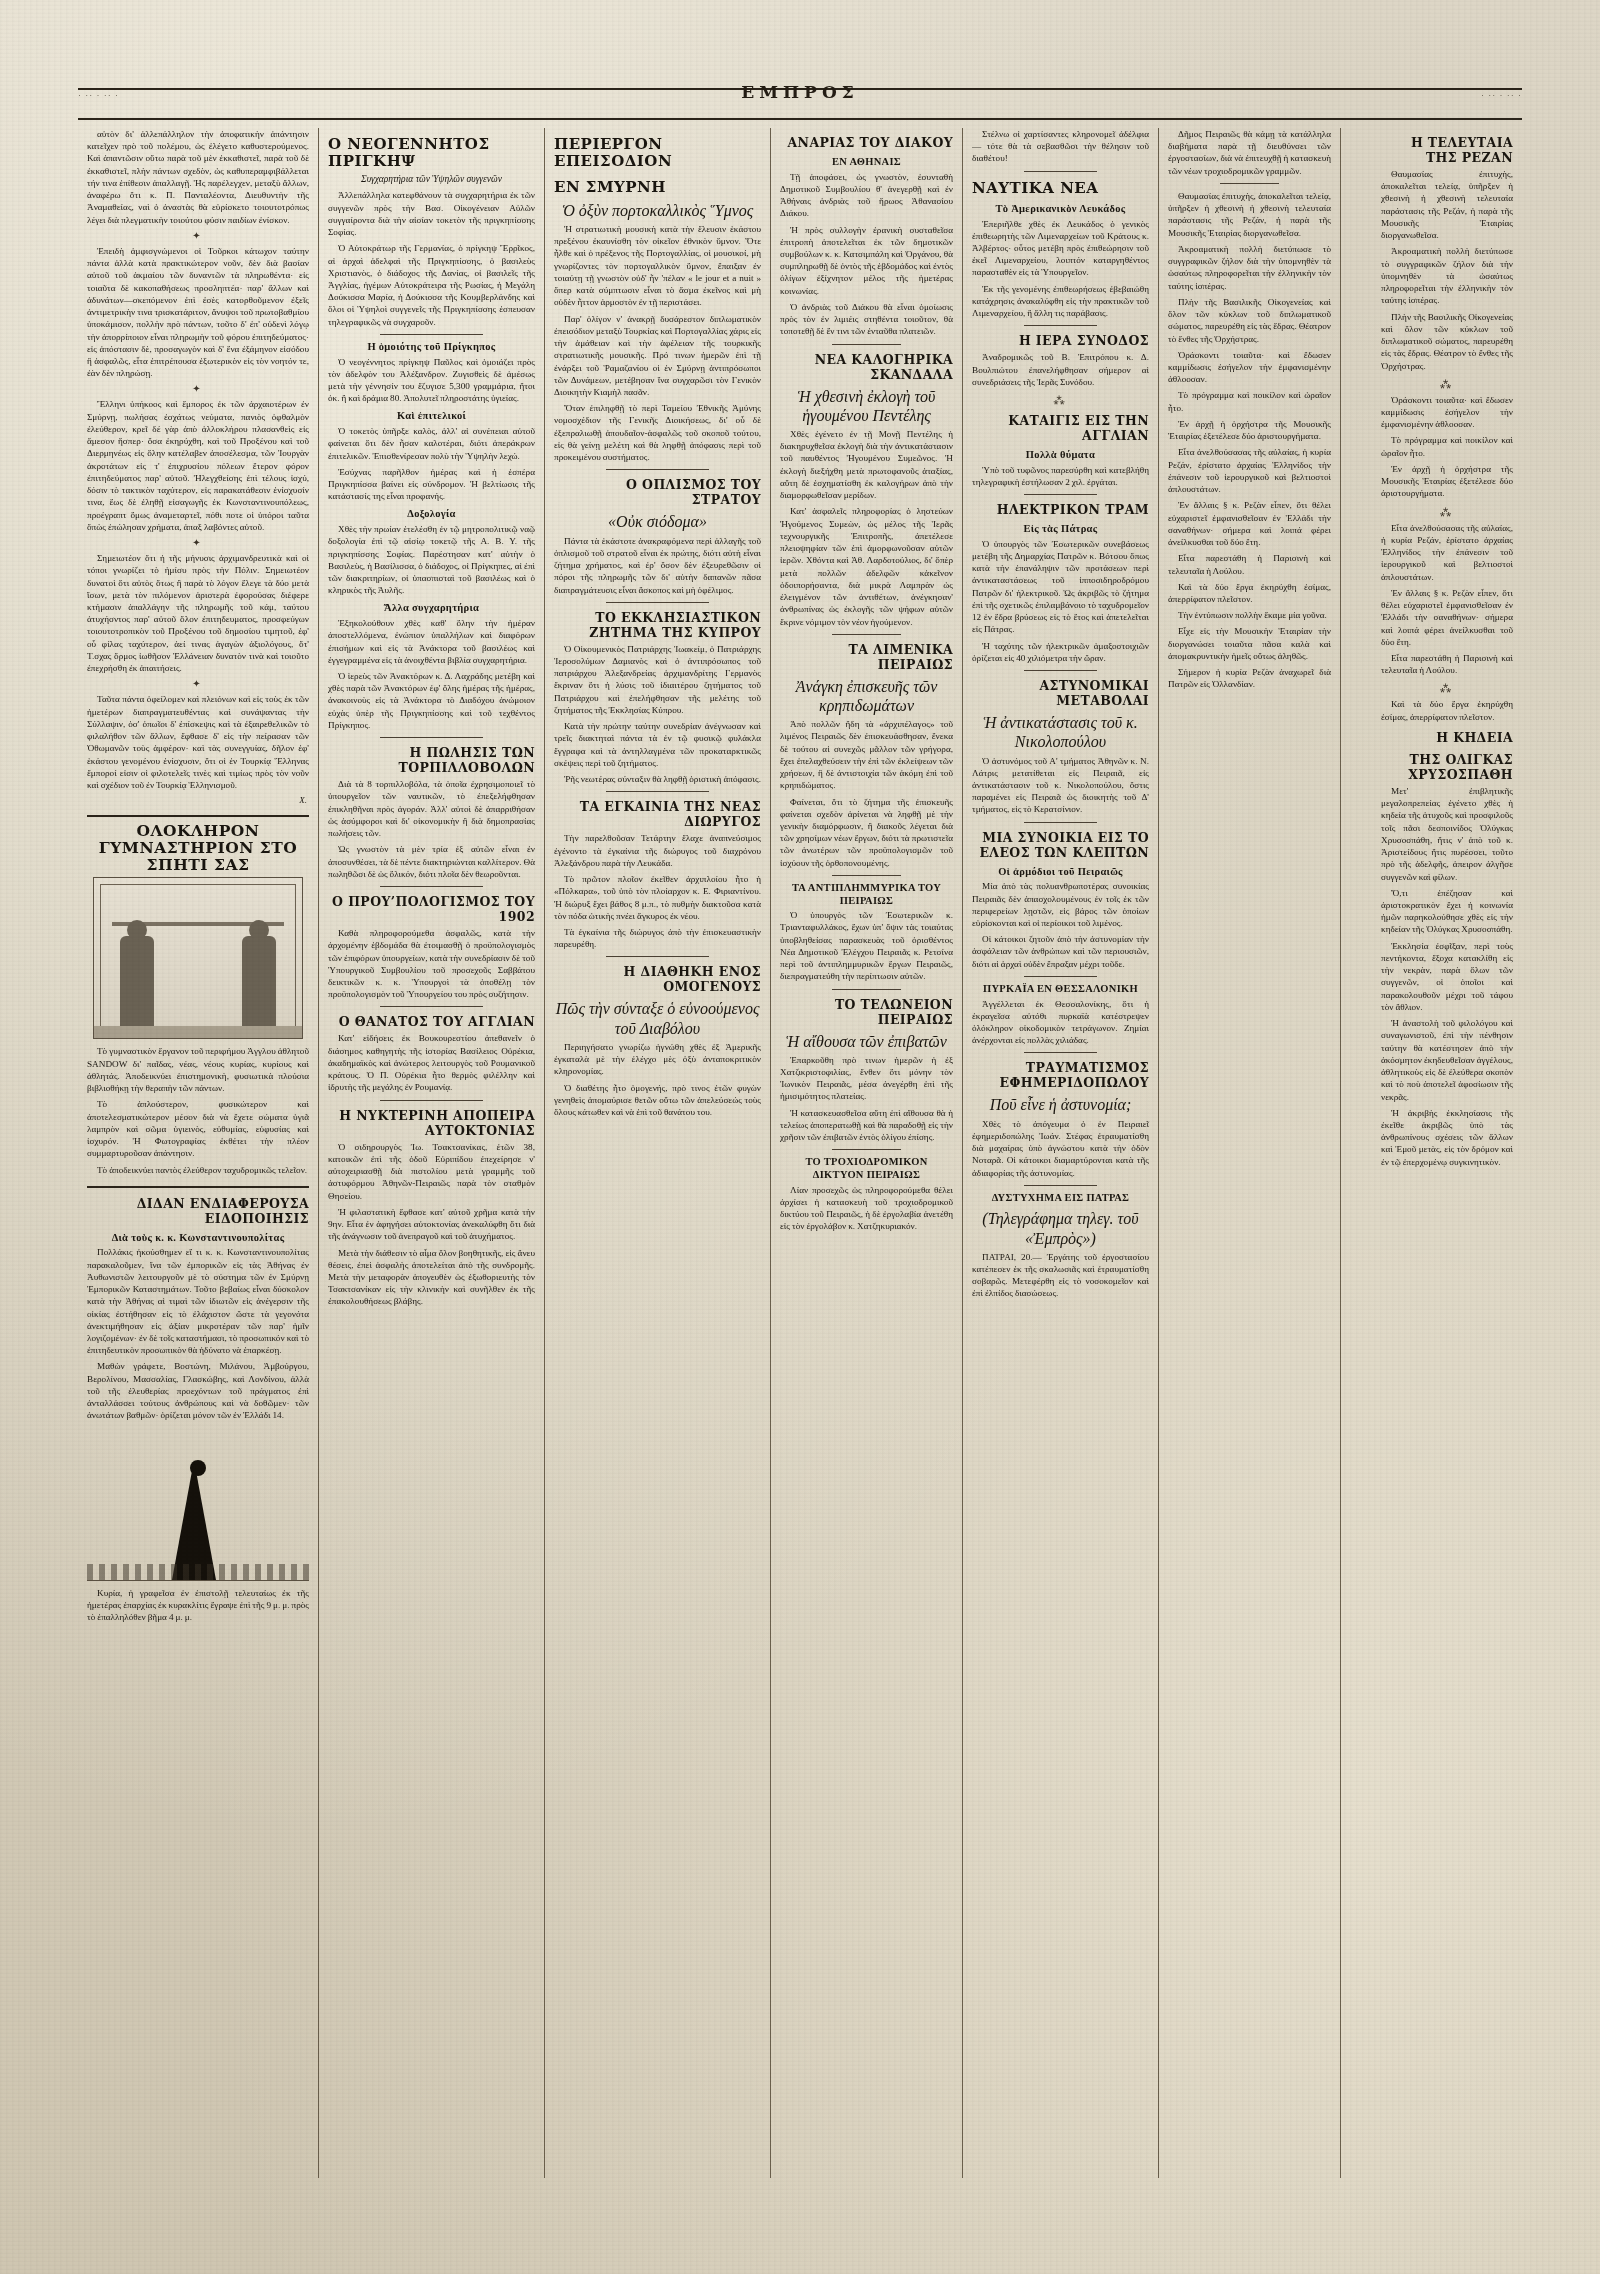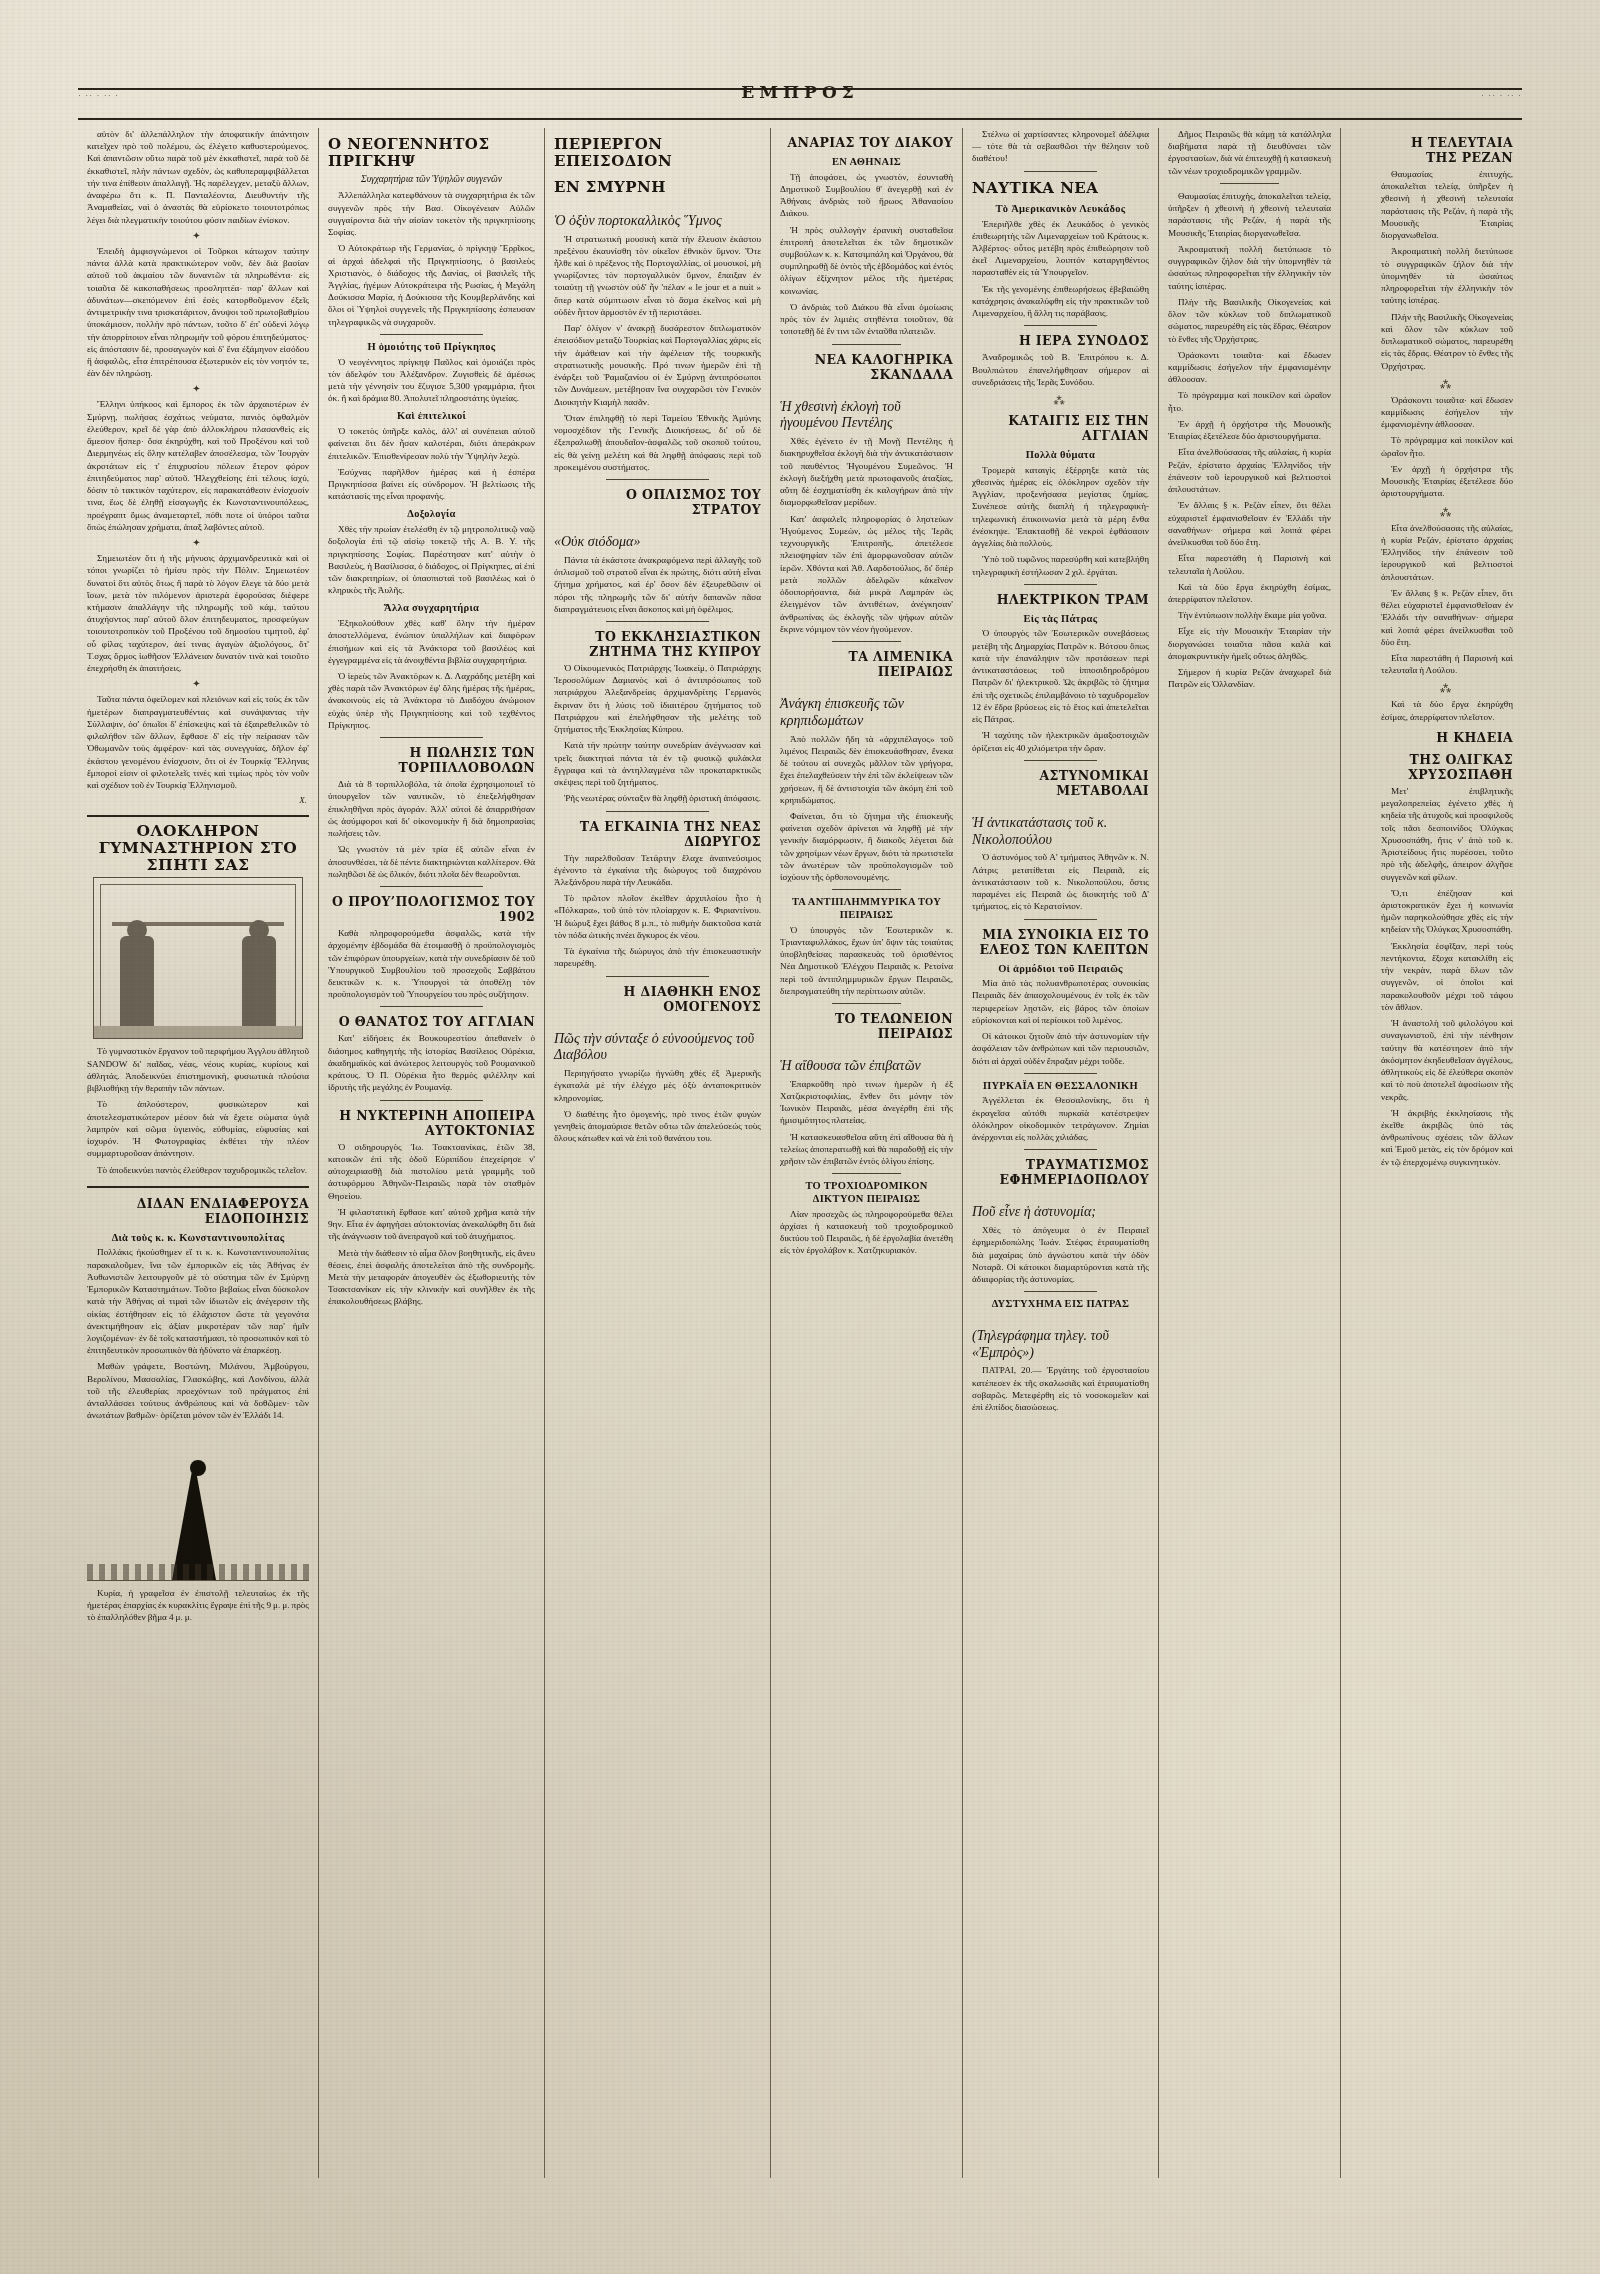--- a/index.html
+++ b/index.html
@@ -103,24 +103,25 @@
   .hd-3{
     text-align:center;
     font-family:"Liberation Serif", serif;
     font-weight:bold;
     font-size:10.5px;
     letter-spacing:.3px;
     line-height:1.2;
     margin:6px 0 2px;
   }
   .hd-it{
+    text-align:center;
     font-style:italic;
-    font-size:14px;
+    font-size:16px;
     line-height:1.2;
-    margin:17px 0 3px;
+    margin:5px 0 3px;
   }
   .sub-c{
     text-align:center;
     font-size:9.5px;
     line-height:1.25;
     margin:2px 0 4px;
     font-style:italic;
   }
   p.body{
     font-size:9.2px;
@@ -381,21 +382,20 @@
         <p class="body">Ἐπεριῆλθε χθὲς ἐκ Λευκάδος ὁ γενικὸς ἐπιθεωρητὴς τῶν Λιμεναρχείων τοῦ Κράτους κ. Ἀλβέρτος· οὗτος μετέβη πρὸς ἐπιθεώρησιν τοῦ ἐκεῖ Λιμεναρχείου, λοιπτόν καταργηθέντος παρασταθὲν εἰς τὰ Ὑπουργεῖον.</p>
         <p class="body">Ἐκ τῆς γενομένης ἐπιθεωρήσεως ἐβεβαιώθη κατάχρησις ἀνακαλύφθη εἰς τὴν πρακτικῶν τοῦ Λιμεναρχείου, ἢ ἄλλη τις παράβασις.</p>
         <div class="rule short"></div>
 
         <div class="hd-2">Η ΙΕΡΑ ΣΥΝΟΔΟΣ</div>
         <p class="body">Ἀναδρομικῶς τοῦ Β. Ἐπιτρόπου κ. Δ. Βουλπιώτου ἐπανελήφθησαν σήμερον αἱ συνεδριάσεις τῆς Ἱερᾶς Συνόδου.</p>
         <div class="dot-sep">⁂</div>
 
         <div class="hd-2">ΚΑΤΑΙΓΙΣ ΕΙΣ ΤΗΝ ΑΓΓΛΙΑΝ</div>
         <div class="hd-3">Πολλὰ θύματα</div>
-        <p class="body">Τρομερὰ καταιγὶς ἐξέρρηξε κατὰ τὰς χθεσινὰς ἡμέρας εἰς ὁλόκληρον σχεδὸν τὴν Ἀγγλίαν, προξενήσασα μεγίστας ζημίας. Συνέπεσε αὐτῆς διαπλὴ ἡ τηλεγραφικὴ-τηλεφωνικὴ ἐπικοινωνία μετὰ τὰ μέρη ἕνθα ἐνέσκηψε. Ἐπακτασθῇ δὲ νεκροὶ ἐφθάσασιν ἀγγελίας διὰ πολλοὺς.</p>
         <p class="body">Ὑπὸ τοῦ τυφῶνος παρεσύρθη καὶ κατεβλήθη τηλεγραφικὴ ἐστήλωσαν 2 χιλ. ἐργάται.</p>
         <div class="rule short"></div>
 
         <div class="hd-2">ΗΛΕΚΤΡΙΚΟΝ ΤΡΑΜ</div>
         <div class="hd-3">Εἰς τὰς Πάτρας</div>
         <p class="body">Ὁ ὑπουργὸς τῶν Ἐσωτερικῶν συνεβάσεως μετέβη τῆς Δημαρχίας Πατρῶν κ. Βότσου ὅπως κατὰ τὴν ἐπανάληψιν τῶν προτάσεων περὶ ἀντικαταστάσεως τοῦ ἱπποσιδηροδρόμου Πατρῶν δι' ἠλεκτρικοῦ. Ὡς ἀκριβῶς τὸ ζήτημα ἐπὶ τῆς σχετικῶς ἐπιλαμβάνοιο τὸ ταχυδρομεῖον 12 ἐν ἕδρα βρύσεως εἰς τὸ ἔτος καὶ ἀπετελεῖται εἰς Πάτρας.</p>
         <p class="body">Ἡ ταχύτης τῶν ἠλεκτρικῶν ἁμαξοστοιχιῶν ὁρίζεται εἰς 40 χιλιόμετρα τὴν ὥραν.</p>
         <div class="rule short"></div>
 
         <div class="hd-2">ΑΣΤΥΝΟΜΙΚΑΙ ΜΕΤΑΒΟΛΑΙ</div>

